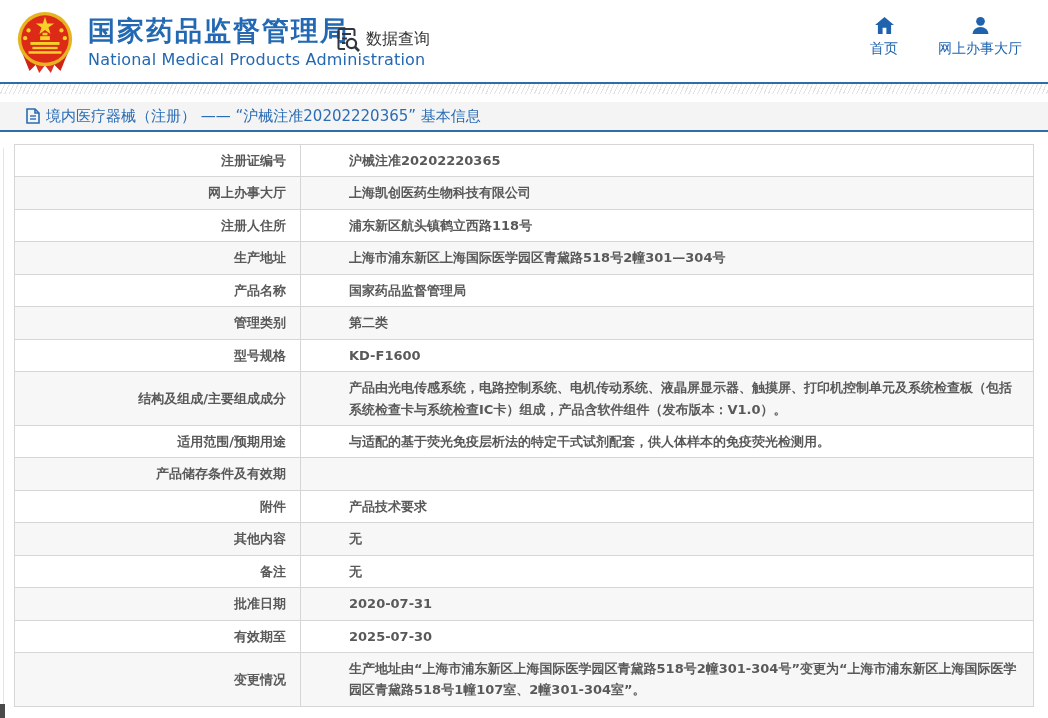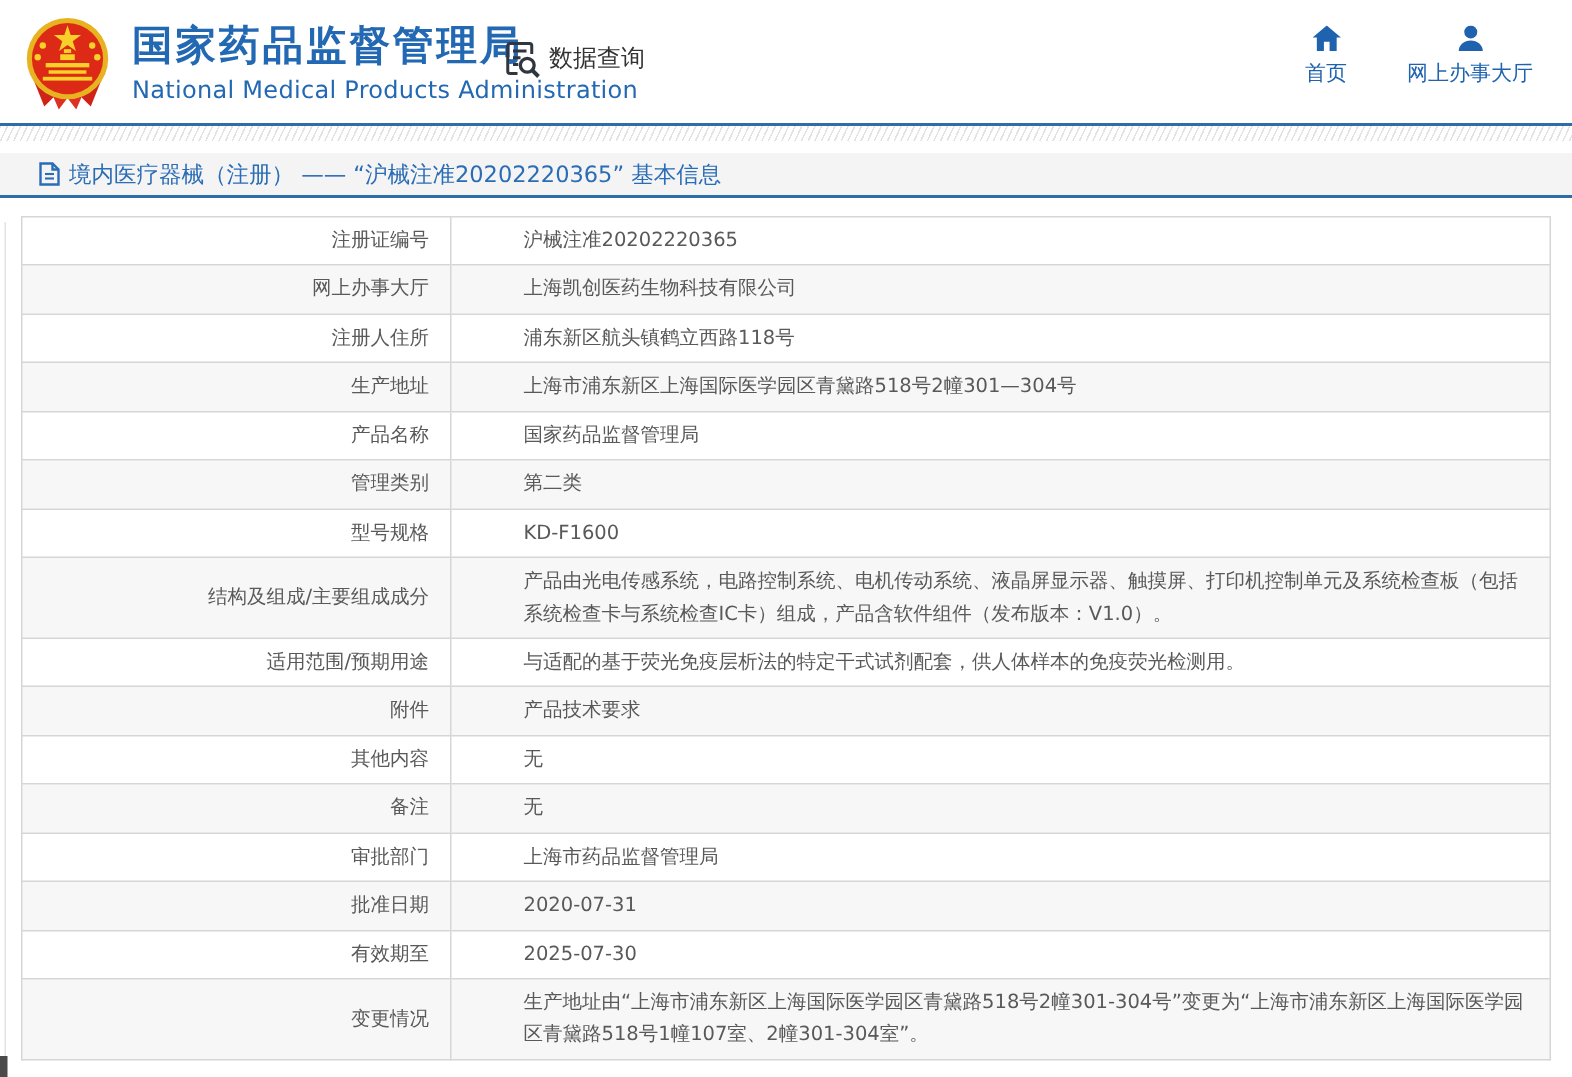--- a/index.html
+++ b/index.html
@@ -30,21 +30,21 @@
 
   
   .crumb{margin-top:8px;height:30px;background:var(--crumb-bg);border-bottom:2px solid var(--rule-blue);
     display:flex;align-items:center;padding-left:26px;gap:6px;}
   .crumb-text{font-size:15px;color:var(--crumb-text);}
 
   
   .table-wrap{margin:12px 14px 0 14px;}
   table{width:1020px;border-collapse:collapse;table-layout:fixed;}
   td{border:1px solid var(--border);font-size:13px;color:var(--text);height:28px;
-     padding:5px 14px;line-height:1.65;vertical-align:middle;word-break:break-all;}
+     padding:5px 14px;line-height:1.65;vertical-align:middle;word-break:break-all;font-weight:bold;}
   tr:nth-child(even) td{background:var(--alt-bg);}
   td.label-cell{width:286px;text-align:right;white-space:nowrap;}
   td.value-cell{text-align:left;padding-left:48px;}
 
   
   .left-hairline{position:absolute;left:3px;top:148px;bottom:0;width:1px;background:#e4e4e4;}
   .corner-box{position:absolute;left:0;bottom:0;width:5px;height:14px;background:#4a4a4a;}
 </style>
 </head>
 <body>
@@ -156,34 +156,34 @@
           </tr>
           <tr>
             <td class="label-cell">结构及组成/主要组成成分</td>
             <td class="value-cell">产品由光电传感系统，电路控制系统、电机传动系统、液晶屏显示器、触摸屏、打印机控制单元及系统检查板（包括系统检查卡与系统检查IC卡）组成，产品含软件组件（发布版本：V1.0）。</td>
           </tr>
           <tr>
             <td class="label-cell">适用范围/预期用途</td>
             <td class="value-cell">与适配的基于荧光免疫层析法的特定干式试剂配套，供人体样本的免疫荧光检测用。</td>
           </tr>
           <tr>
+            <td class="label-cell">产品储存条件及有效期</td>
+            <td class="value-cell"></td>
+          </tr>
+          <tr>
             <td class="label-cell">附件</td>
             <td class="value-cell">产品技术要求</td>
           </tr>
           <tr>
             <td class="label-cell">其他内容</td>
             <td class="value-cell">无</td>
           </tr>
           <tr>
             <td class="label-cell">备注</td>
             <td class="value-cell">无</td>
-          </tr>
-          <tr>
-            <td class="label-cell">审批部门</td>
-            <td class="value-cell">上海市药品监督管理局</td>
           </tr>
           <tr>
             <td class="label-cell">批准日期</td>
             <td class="value-cell">2020-07-31</td>
           </tr>
           <tr>
             <td class="label-cell">有效期至</td>
             <td class="value-cell">2025-07-30</td>
           </tr>
           <tr>

